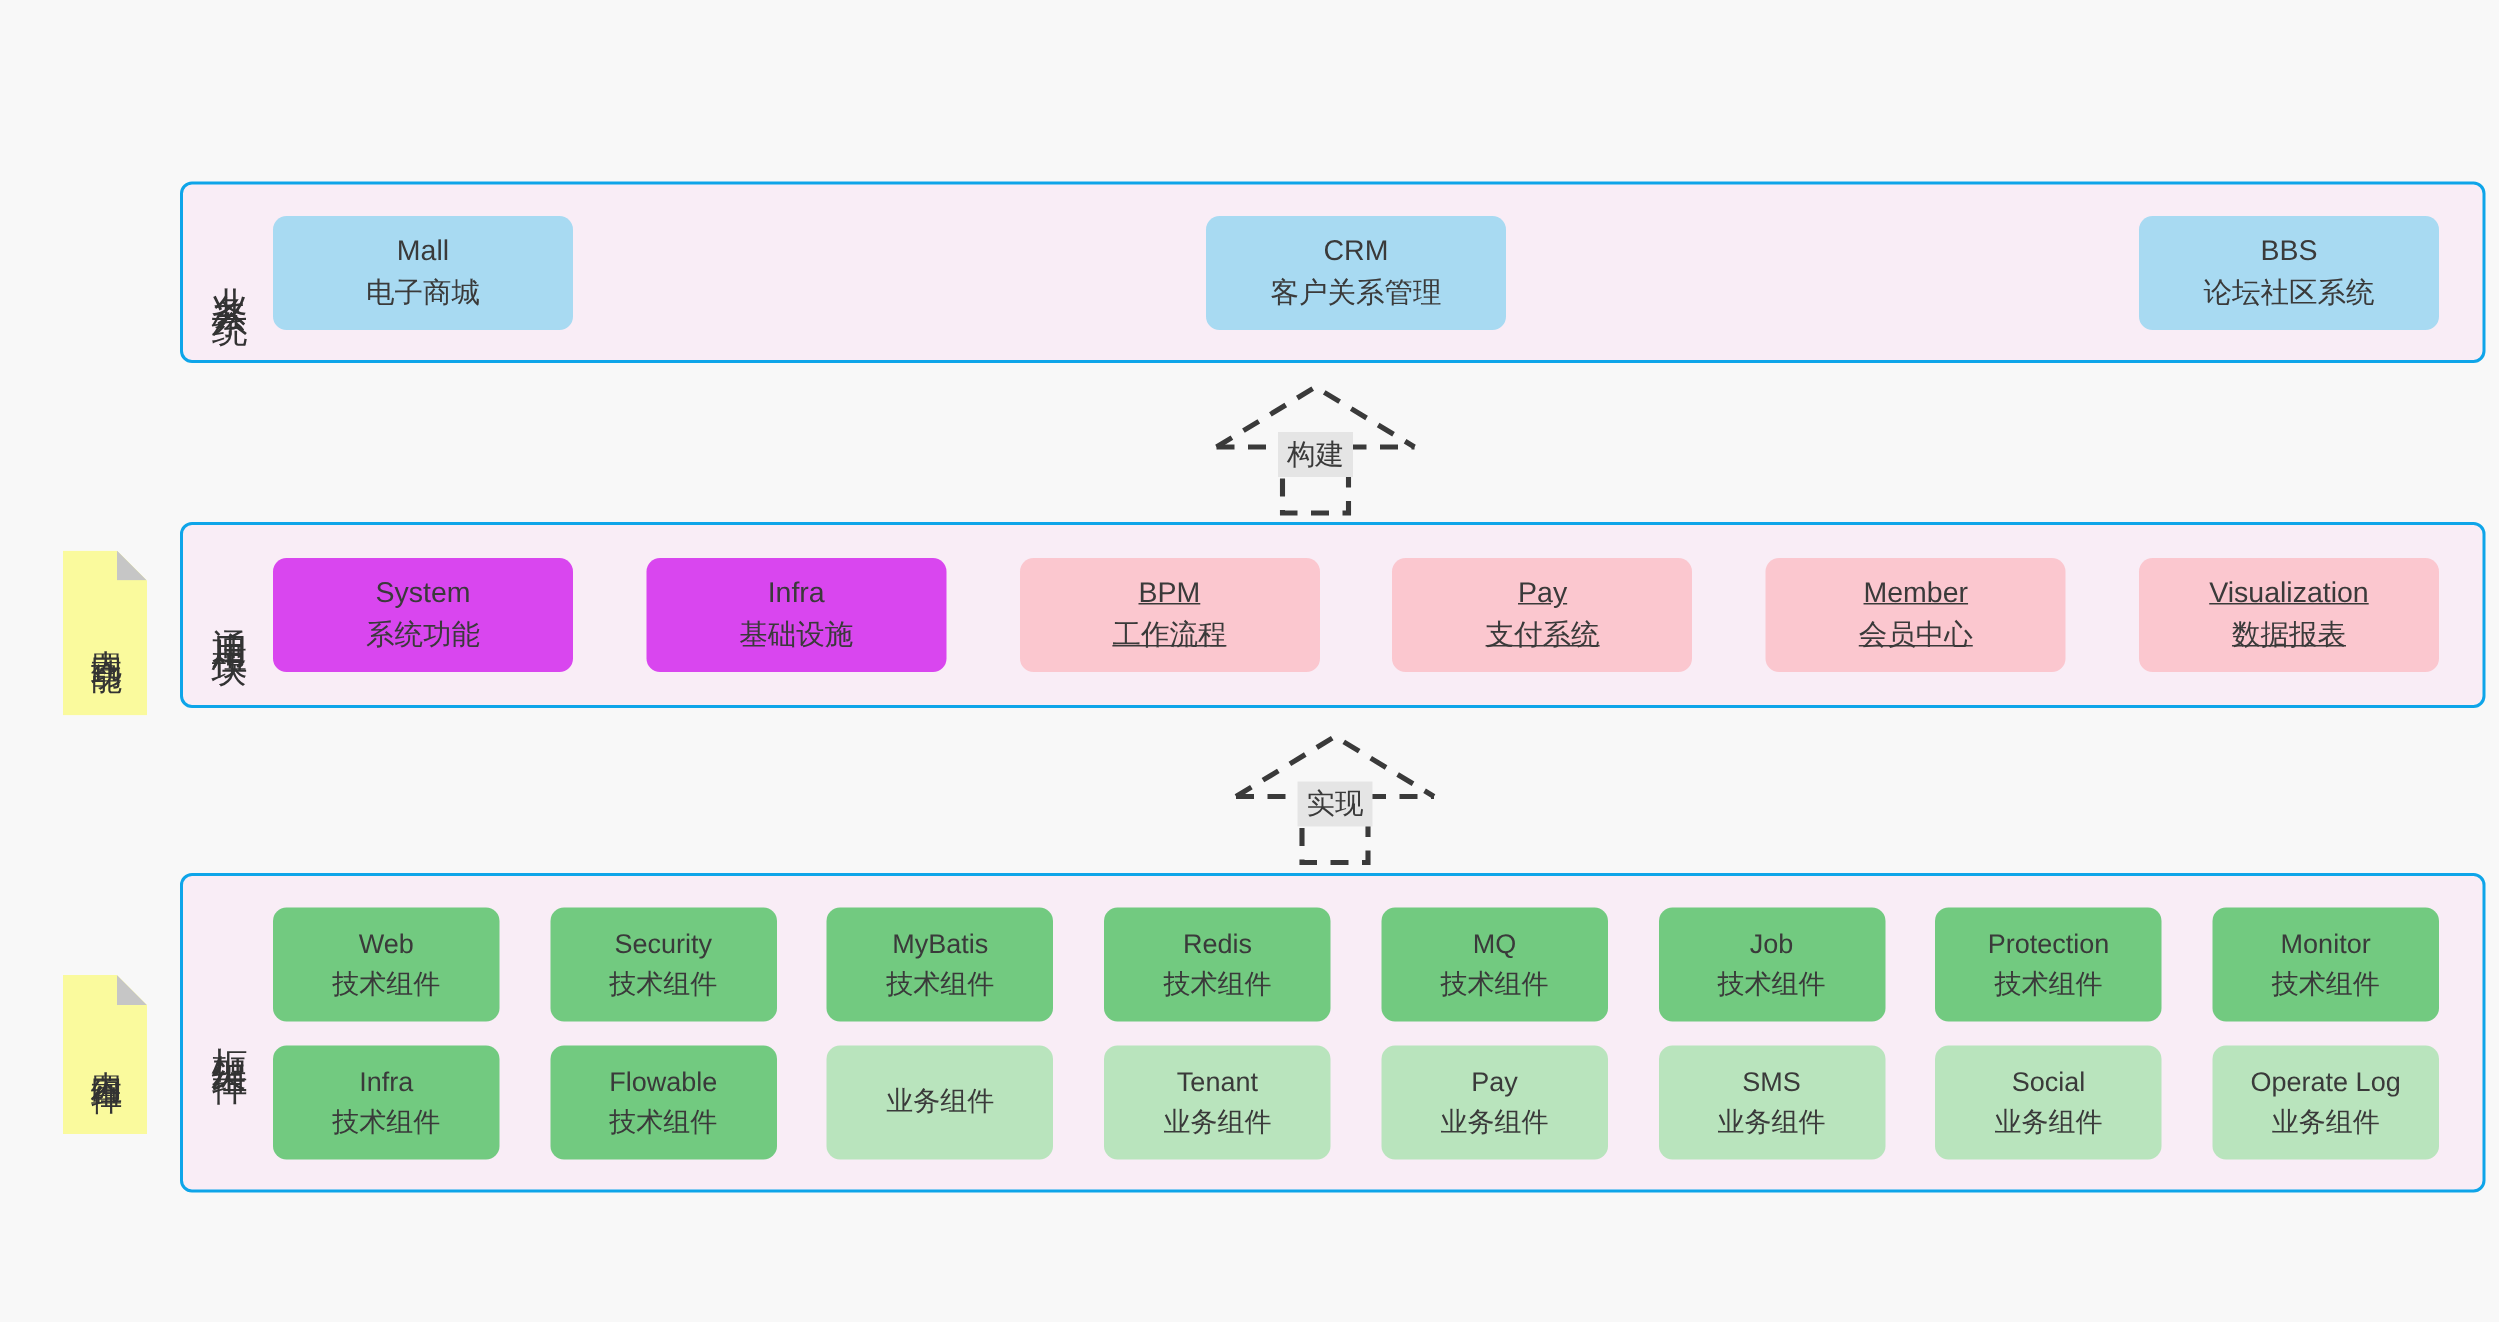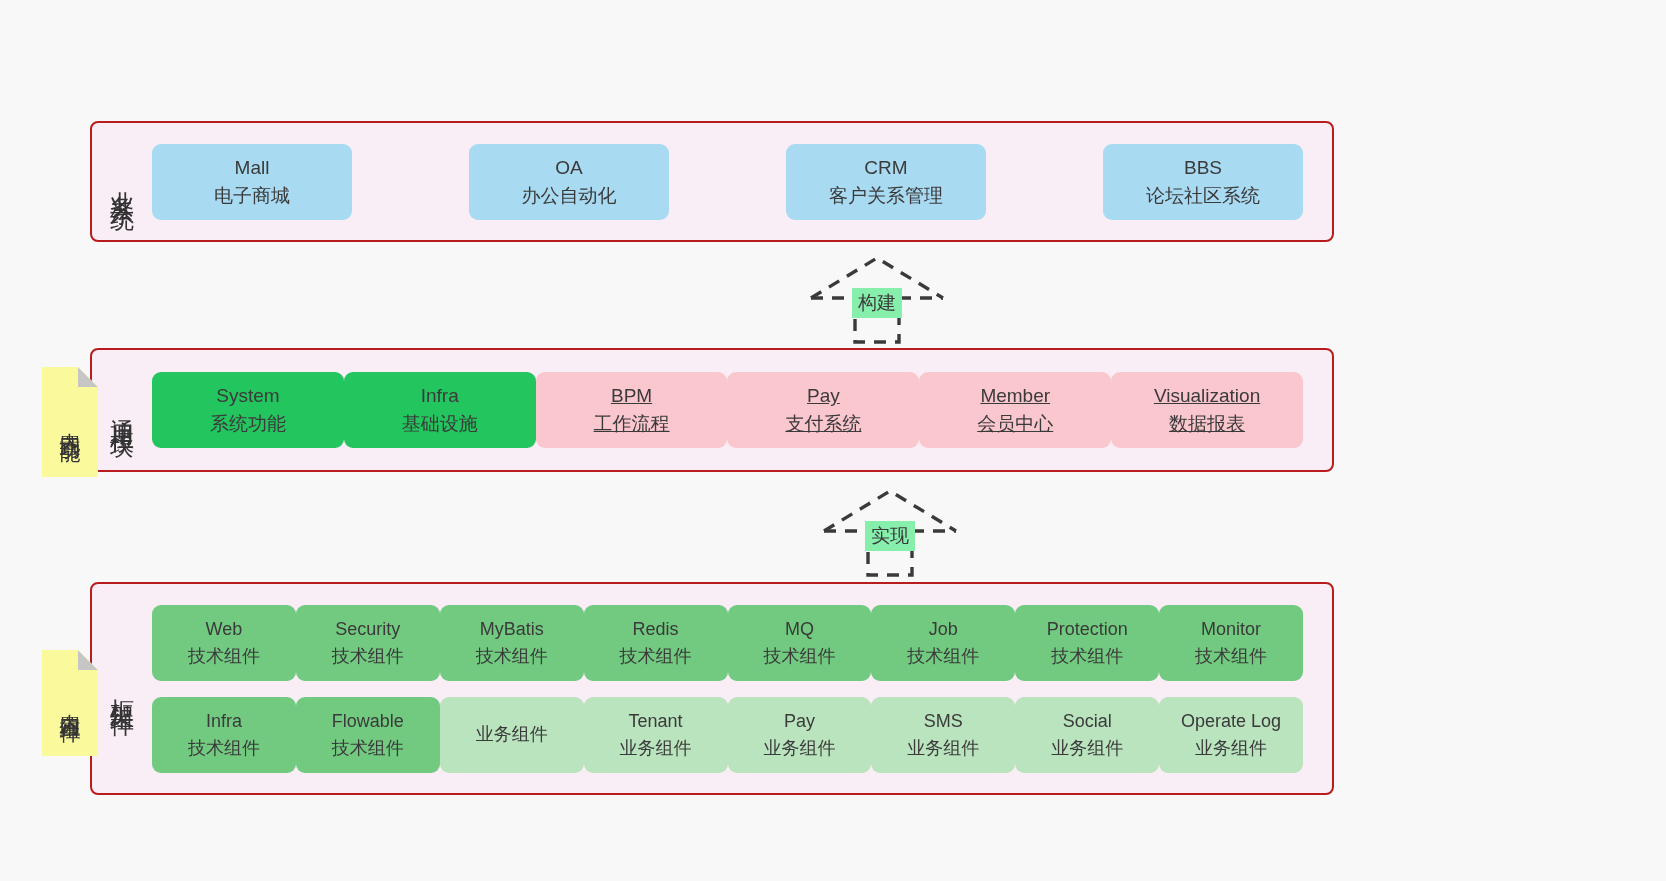--- a/index.html
+++ b/index.html
@@ -7,25 +7,26 @@
     position:relative;
     width:1666px;height:881px;
     background:#f8f8f8;
     font-family:"Liberation Sans", sans-serif;
     color:#3b3b3b;
     overflow:hidden;
   }
   
   .layer{
     position:absolute;
-    width:1244px;
+    width:1537px;
     background:#f9edf6;
-    border:2px solid #b91c1c;
+    border:2px solid #0ea5e9;
     border-radius:8px;
     box-sizing:border-box;
+    margin-left:30px;
   }
   .layer-label{
     position:absolute;
     left:14px;top:50%;
     transform:translateY(-50%);
     writing-mode:vertical-rl;
     text-orientation:upright;
     font-size:24px;
     letter-spacing:5px;
     color:#333;
@@ -47,32 +48,32 @@
     display:flex;flex-direction:column;
     align-items:center;justify-content:center;
     text-align:center;
     line-height:1.45;
     color:#3a3a3a;
   }
   .box.size-l{width:200px;height:76px;font-size:19px;}
   .box.size-s{width:151px;height:76px;font-size:18px;padding:0 6px;}
   .box.size-s .box-title{max-width:122px;}
   .blue  {background:#a8daf2;}
-  .red   {background:#22c55e;}
+  .red   {background:#d946ef;}
   .pink  {background:#fbc7cf;text-decoration:underline;}
   .green {background:#72ca80;}
   .lgreen{background:#b9e4bd;}
   
   .arrow{position:absolute;width:140px;height:92px;}
   .arrow svg{display:block;}
   .arrow-label{
     position:absolute;
     left:50%;top:34px;
     transform:translateX(-50%);
-    background:#86efac;
+    background:#e5e5e5;
     padding:2px 6px;
     font-size:19px;
     color:#3a3a3a;
     white-space:nowrap;
   }
   
   .note{
     position:absolute;
     width:56px;
     background:#fafa9d;
@@ -99,24 +100,20 @@
 <body>
 
 <div class="layer" style="left:90px;top:121px;height:121px;">
   <div class="layer-label">业务系统</div>
   <div class="boxes single">
     <div class="box size-l blue">
       <div class="box-title">Mall</div>
       <div class="box-subtitle">电子商城</div>
     </div>
     <div class="box size-l blue">
-      <div class="box-title">OA</div>
-      <div class="box-subtitle">办公自动化</div>
-    </div>
-    <div class="box size-l blue">
       <div class="box-title">CRM</div>
       <div class="box-subtitle">客户关系管理</div>
     </div>
     <div class="box size-l blue">
       <div class="box-title">BBS</div>
       <div class="box-subtitle">论坛社区系统</div>
     </div>
   </div>
 </div>
 

